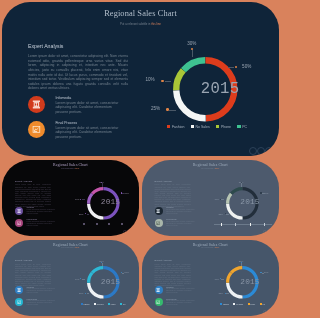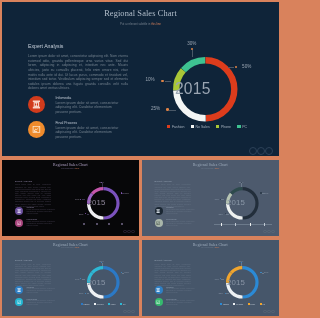--- a/index.html
+++ b/index.html
@@ -1,39 +1,39 @@
 <!DOCTYPE html>
 <html><head>
 <meta charset="utf-8">
 <style>
 html,body{margin:0;padding:0;width:281px;height:318px;overflow:hidden;
   background:#d9825c;font-family:"Liberation Sans",sans-serif;}
 *{box-sizing:border-box;}
 #page{position:absolute;left:0;top:0;width:281px;height:318px;background:#d9825c;}
-.slide{position:absolute;overflow:hidden;}
+.slide{position:absolute;overflow:hidden;border-radius:28px;}
 .s-title{position:absolute;left:0;width:100%;text-align:center;
   font-family:"Liberation Serif",serif;font-weight:400;}
 .s-sub{position:absolute;left:0;width:100%;text-align:center;}
 .s-h2{position:absolute;font-weight:400;}
 .s-para{position:absolute;text-align:justify;}
 .feat{position:absolute;}
 .feat .circ{position:absolute;left:0;top:0;border-radius:50%;
   display:flex;align-items:center;justify-content:center;}
 .feat .circ svg{display:block;}
 .ftxt{position:absolute;}
 .legend{position:absolute;display:flex;justify-content:center;align-items:center;}
 .legend .li{display:flex;align-items:center;white-space:nowrap;}
 .legend .sw{display:block;flex:none;}
 .dotbar{position:absolute;display:flex;justify-content:center;align-items:center;}
 .dotbar i{display:block;border-radius:50%;}
 .donutbox{position:absolute;}
 .donutbox svg{display:block;overflow:visible;}
 .dlabel{position:absolute;white-space:nowrap;}
-.ctr{position:absolute;left:0;width:100%;text-align:left;
-  font-family:Liberation Sans, sans-serif;}
+.ctr{position:absolute;left:0;width:100%;text-align:right;
+  font-family:Liberation Mono, monospace;}
 .logo3{position:absolute;display:flex;}
 .logo3 i{display:block;border-radius:50%;border-style:solid;}
 </style>
 </head>
 <body>
 
 <div id="page">
     <div class="slide" id="hero" style="left:2px;top:2px;width:277px;height:154px;background:#0f2439">
       <div class="s-title" style="top:6.7px;font-size:8.4px;color:#b3bfcc;letter-spacing:0.1px">Regional Sales Chart</div>
       <div class="s-sub" style="top:19.9px;font-size:2.85px;color:#78838f"><span>Put a relevant subtitle in </span><span style="color:#d9825c">this line</span></div>

